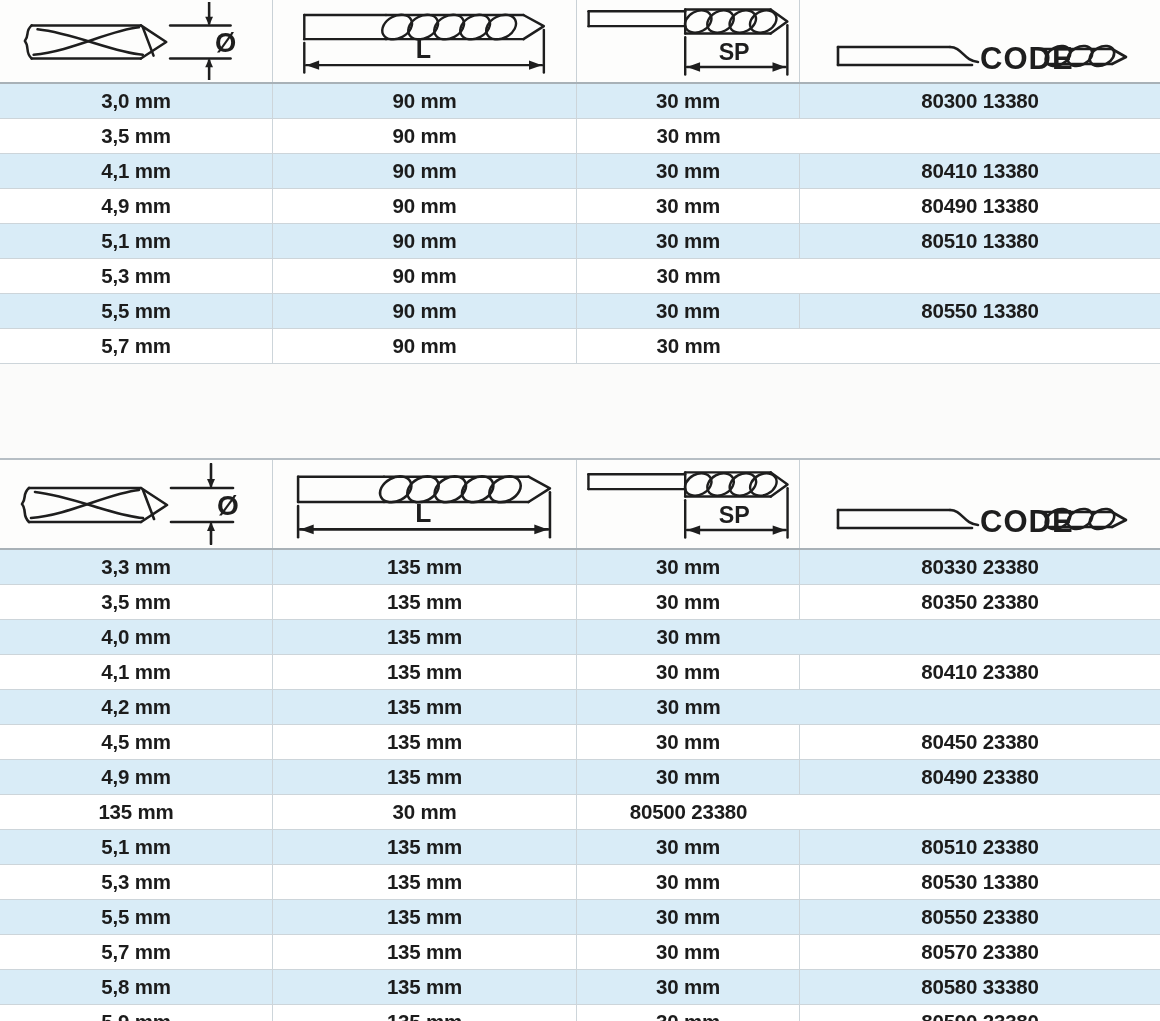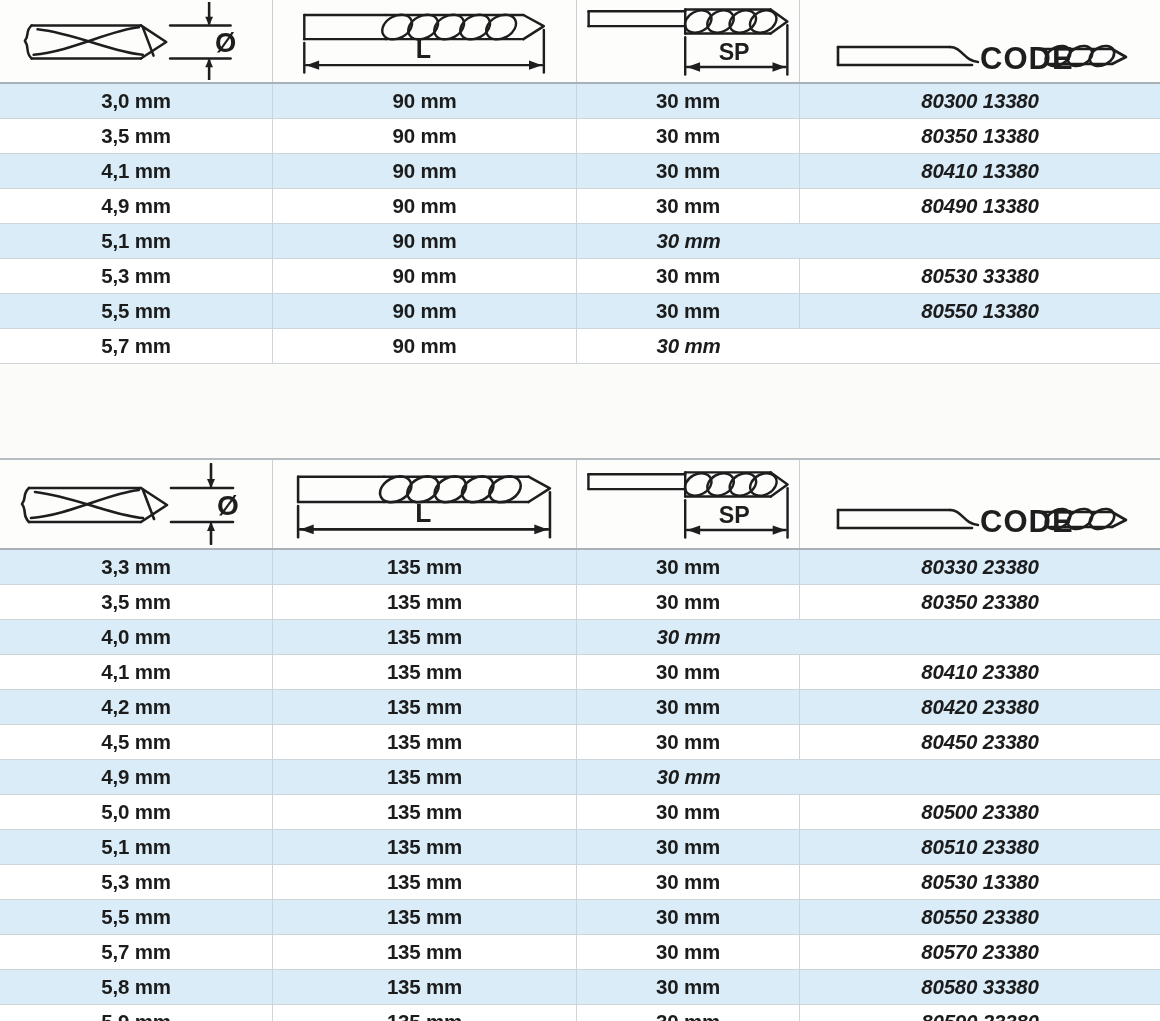--- a/index.html
+++ b/index.html
@@ -33,21 +33,21 @@
   }
   .row.stripe { background:#d9ecf7; }
   .cell {
     display:flex; align-items:center; justify-content:center;
     font-size:20.5px; font-weight:bold; color:#1c1c1c;
     letter-spacing:-0.2px;
     border-right:1px solid #cdd5da;
     box-sizing:border-box;
     white-space:nowrap;
   }
-  .cell:last-child { border-right:none;font-style:italic; }
+  .cell:last-child { border-right:none; }
   .gap { height:94px; background:#fbfbfa; }
   svg { display:block; }
   svg path, svg line, svg ellipse, svg polyline {
     stroke:#1e1e1e; stroke-width:2.6; fill:none;
     stroke-linecap:round; stroke-linejoin:round;
   }
   svg polygon { fill:#1e1e1e; stroke:none; }
   svg text {
     fill:#1e1e1e; font-family:"Liberation Sans", sans-serif; font-weight:bold;
     stroke:none;
@@ -142,44 +142,43 @@
       <div class="row stripe">
         <div class="cell">3,0 mm</div>
         <div class="cell">90 mm</div>
         <div class="cell">30 mm</div>
         <div class="cell">80300 13380</div>
       </div>
       <div class="row">
         <div class="cell">3,5 mm</div>
         <div class="cell">90 mm</div>
         <div class="cell">30 mm</div>
-        <div class="cell">80350 13380</div>
       </div>
       <div class="row stripe">
         <div class="cell">4,1 mm</div>
         <div class="cell">90 mm</div>
         <div class="cell">30 mm</div>
         <div class="cell">80410 13380</div>
       </div>
       <div class="row">
         <div class="cell">4,9 mm</div>
         <div class="cell">90 mm</div>
         <div class="cell">30 mm</div>
         <div class="cell">80490 13380</div>
       </div>
       <div class="row stripe">
         <div class="cell">5,1 mm</div>
         <div class="cell">90 mm</div>
         <div class="cell">30 mm</div>
+        <div class="cell">80510 13380</div>
       </div>
       <div class="row">
         <div class="cell">5,3 mm</div>
         <div class="cell">90 mm</div>
         <div class="cell">30 mm</div>
-        <div class="cell">80530 33380</div>
       </div>
       <div class="row stripe">
         <div class="cell">5,5 mm</div>
         <div class="cell">90 mm</div>
         <div class="cell">30 mm</div>
         <div class="cell">80550 13380</div>
       </div>
       <div class="row">
         <div class="cell">5,7 mm</div>
         <div class="cell">90 mm</div>
@@ -293,35 +292,34 @@
       <div class="row">
         <div class="cell">4,1 mm</div>
         <div class="cell">135 mm</div>
         <div class="cell">30 mm</div>
         <div class="cell">80410 23380</div>
       </div>
       <div class="row stripe">
         <div class="cell">4,2 mm</div>
         <div class="cell">135 mm</div>
         <div class="cell">30 mm</div>
-        <div class="cell">80420 23380</div>
       </div>
       <div class="row">
         <div class="cell">4,5 mm</div>
         <div class="cell">135 mm</div>
         <div class="cell">30 mm</div>
         <div class="cell">80450 23380</div>
       </div>
       <div class="row stripe">
         <div class="cell">4,9 mm</div>
         <div class="cell">135 mm</div>
         <div class="cell">30 mm</div>
-      </div>
-      <div class="row">
-        <div class="cell">5,0 mm</div>
+        <div class="cell">80490 23380</div>
+      </div>
+      <div class="row">
         <div class="cell">135 mm</div>
         <div class="cell">30 mm</div>
         <div class="cell">80500 23380</div>
       </div>
       <div class="row stripe">
         <div class="cell">5,1 mm</div>
         <div class="cell">135 mm</div>
         <div class="cell">30 mm</div>
         <div class="cell">80510 23380</div>
       </div>

